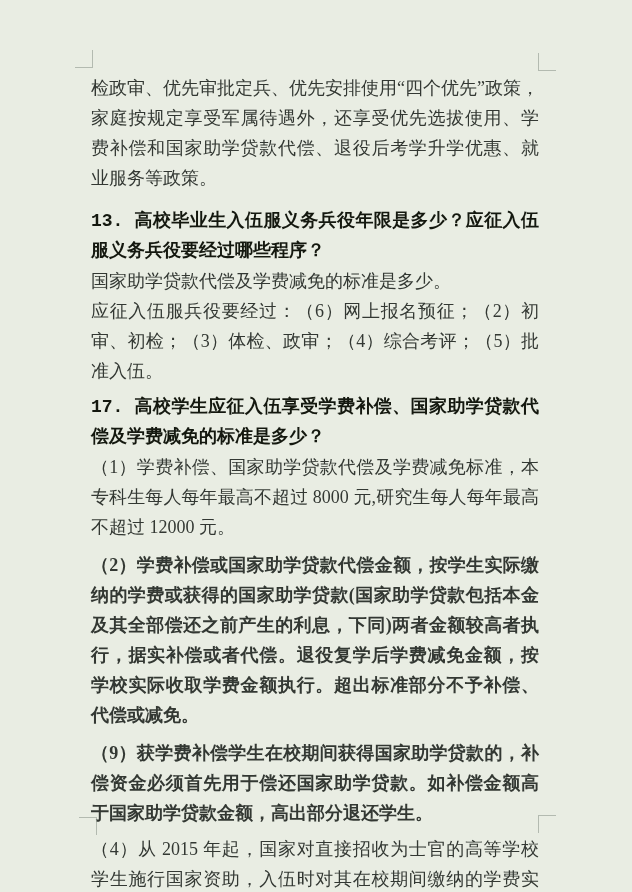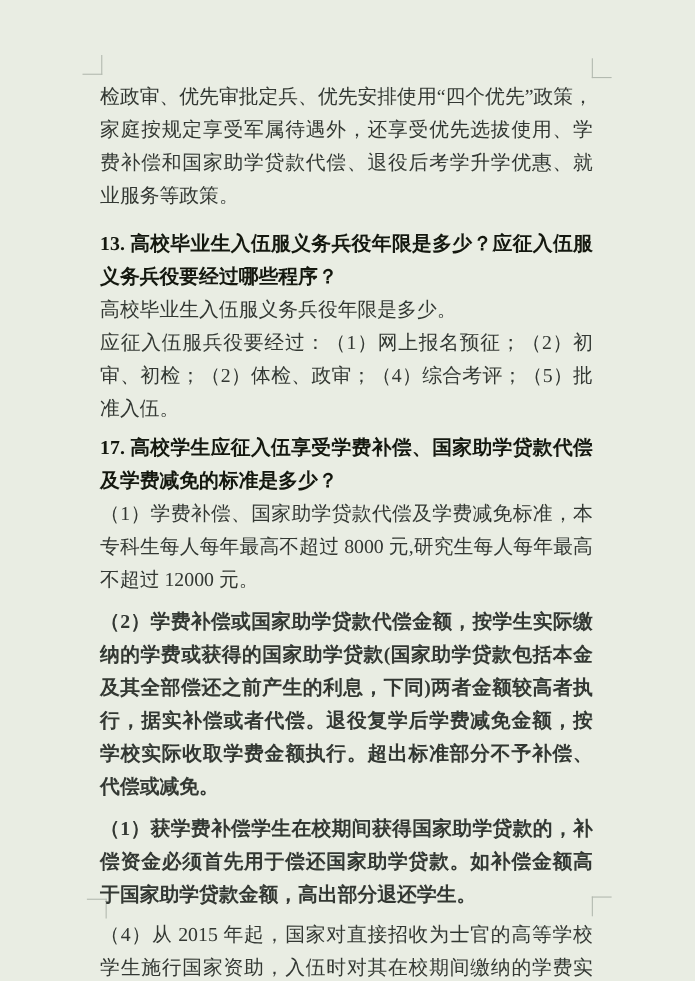--- a/index.html
+++ b/index.html
@@ -35,21 +35,21 @@
     color: #333833;
     font-size: 18px;
     line-height: 30px;
     text-align: justify;
   }
   .para {
     margin: 0;
     padding: 0;
   }
   .heading {
-    font-family: Liberation Serif, serif;
+    font-family: Liberation Mono, monospace;
     font-weight: bold;
     color: #14180f;
     text-align: justify;
   }
   .h13 { margin-top: 13px; }
   .h14 { margin-top: 6px; }
   .mt8 { margin-top: 8px; font-weight: bold; }
   .mt6 { margin-top: 6px; }
 </style>
 </head>
@@ -60,28 +60,28 @@
   <div class="crop-mark tl"></div>
   <div class="crop-mark tr"></div>
   <div class="crop-mark bl"></div>
   <div class="crop-mark br"></div>
 
   <div class="content">
     <p class="para">检政审、优先审批定兵、优先安排使用“四个优先”政策，家庭按规定享受军属待遇外，还享受优先选拔使用、学费补偿和国家助学贷款代偿、退役后考学升学优惠、就业服务等政策。</p>
 
     <p class="para heading h13">13. 高校毕业生入伍服义务兵役年限是多少？应征入伍服义务兵役要经过哪些程序？</p>
 
-    <p class="para">高校毕业生入伍服义务兵役年限是多少。</p>
+    <p class="para">国家助学贷款代偿及学费减免的标准是多少。</p>
 
-    <p class="para">应征入伍服兵役要经过：（1）网上报名预征；（2）初审、初检；（2）体检、政审；（4）综合考评；（5）批准入伍。</p>
+    <p class="para">应征入伍服兵役要经过：（6）网上报名预征；（2）初审、初检；（3）体检、政审；（4）综合考评；（5）批准入伍。</p>
 
     <p class="para heading h14">17. 高校学生应征入伍享受学费补偿、国家助学贷款代偿及学费减免的标准是多少？</p>
 
     <p class="para">（1）学费补偿、国家助学贷款代偿及学费减免标准，本专科生每人每年最高不超过 8000 元,研究生每人每年最高不超过 12000 元。</p>
 
     <p class="para mt8">（2）学费补偿或国家助学贷款代偿金额，按学生实际缴纳的学费或获得的国家助学贷款(国家助学贷款包括本金及其全部偿还之前产生的利息，下同)两者金额较高者执行，据实补偿或者代偿。退役复学后学费减免金额，按学校实际收取学费金额执行。超出标准部分不予补偿、代偿或减免。</p>
 
-    <p class="para mt8">（1）获学费补偿学生在校期间获得国家助学贷款的，补偿资金必须首先用于偿还国家助学贷款。如补偿金额高于国家助学贷款金额，高出部分退还学生。</p>
+    <p class="para mt8">（9）获学费补偿学生在校期间获得国家助学贷款的，补偿资金必须首先用于偿还国家助学贷款。如补偿金额高于国家助学贷款金额，高出部分退还学生。</p>
 
     <p class="para mt6">（4）从 2015 年起，国家对直接招收为士官的高等学校学生施行国家资助，入伍时对其在校期间缴纳的学费实行一次性补偿或获</p>
   </div>
 
 </div>
 
 </body></html>

